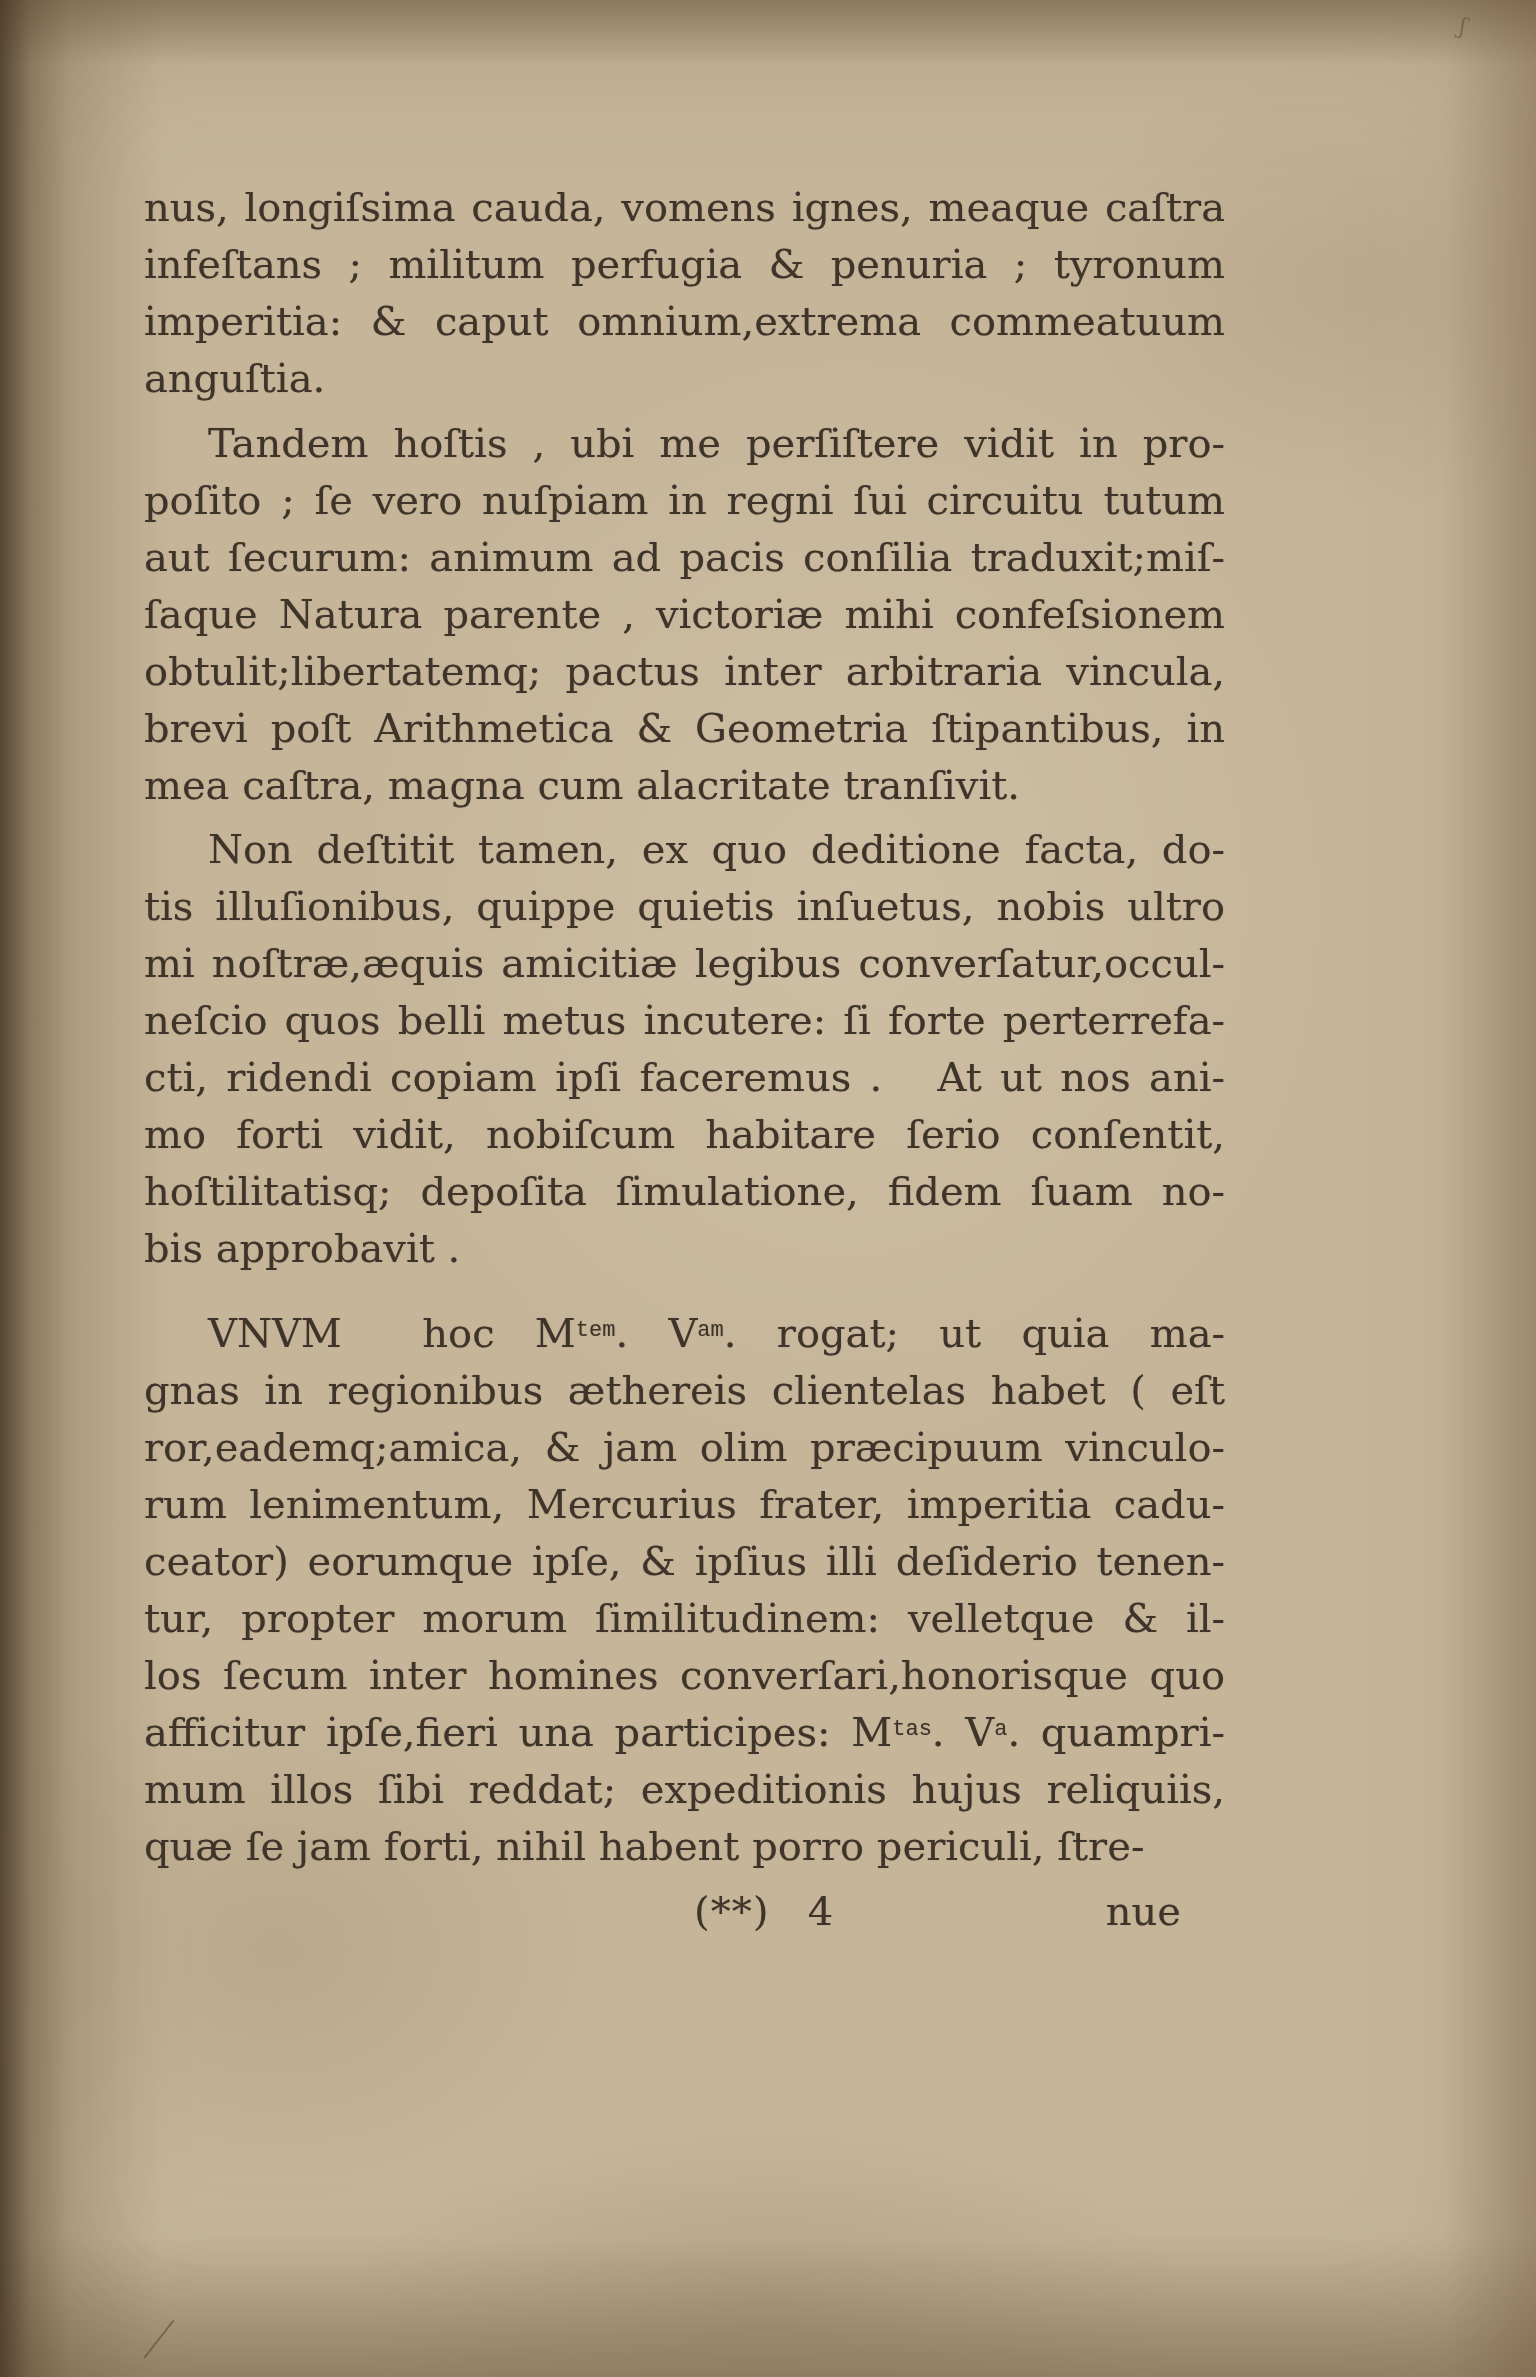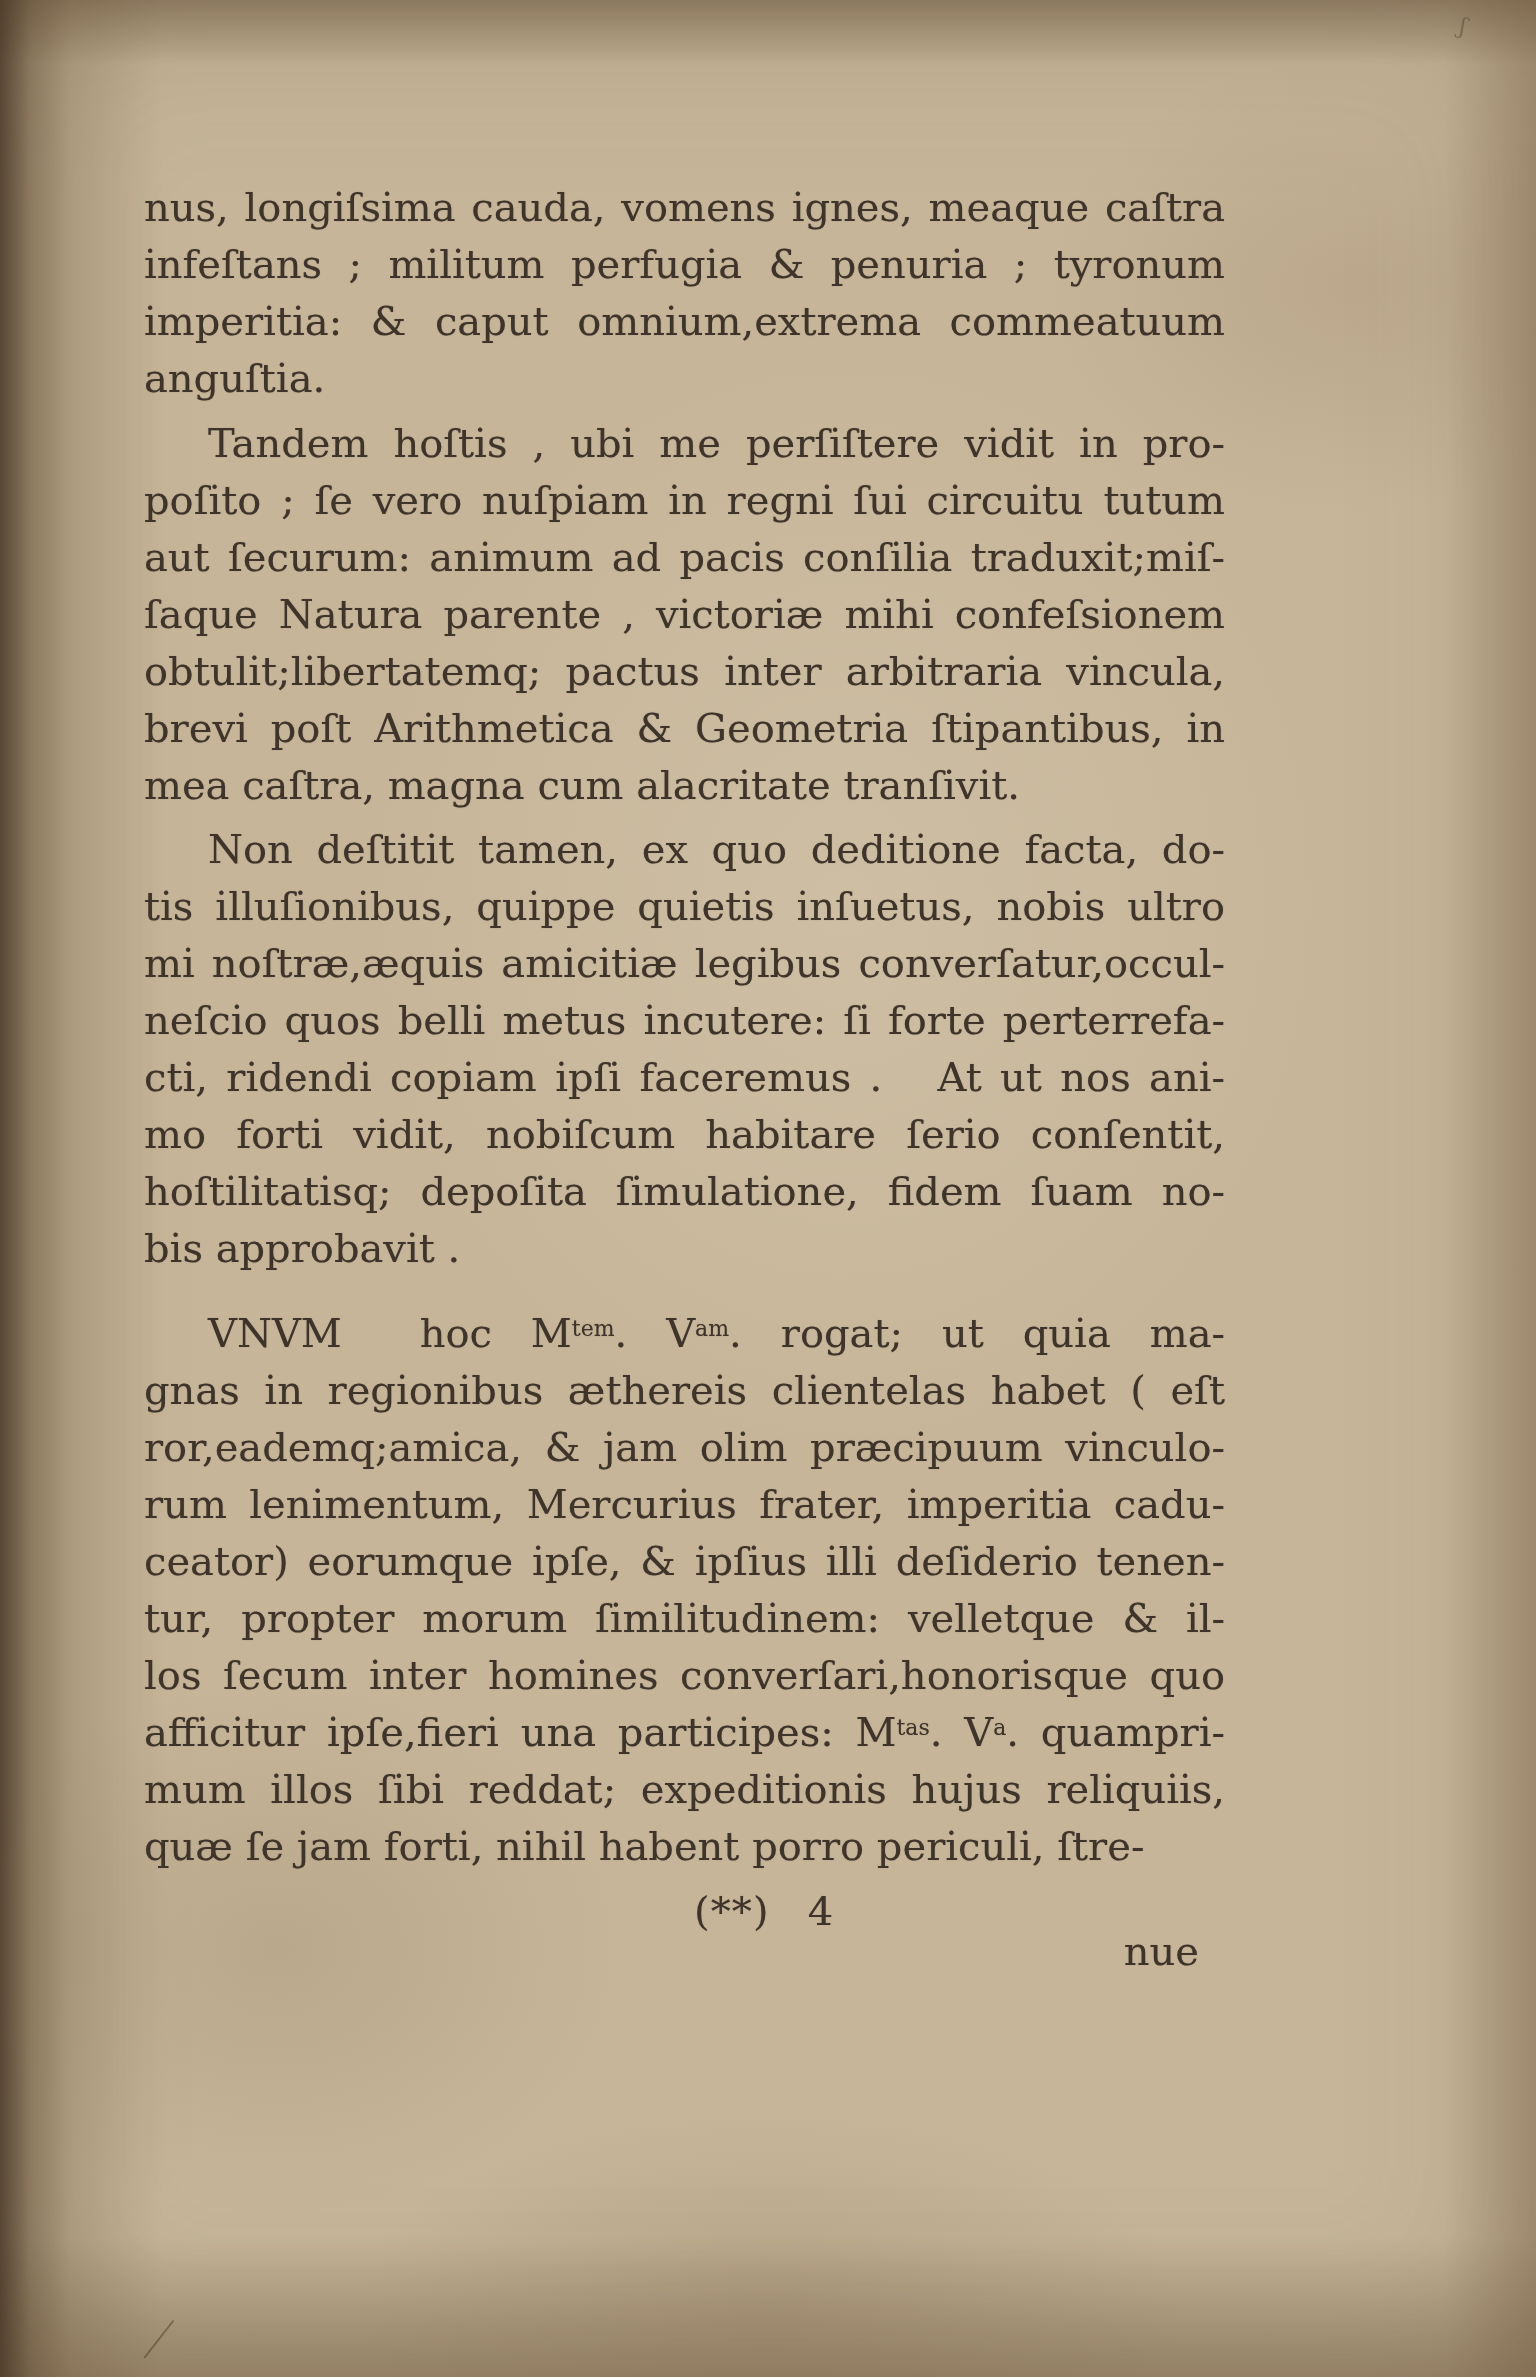--- a/index.html
+++ b/index.html
@@ -53,41 +53,41 @@
     white-space: normal;
   }
   .line.last { text-align-last: auto; }
 
   sup {
     font-size: 0.55em;
     vertical-align: baseline;
     position: relative;
     top: -0.5em;
     line-height: 0;
+    font-family: Liberation Mono, monospace;
   }
 
   .footer {
     position: relative;
     height: 57px;
     margin-top: 5.4px;
     font-size: 40px;
     line-height: 57px;
   }
   .signature {
     position: absolute;
     left: 550px;
     top: 0;
     letter-spacing: 1.1px;
   }
   .sig-num { margin-left: 38px; }
   .catchword {
     position: absolute;
-    right: 26px;
+    right: 44px;
     top: 0;
-    margin-top: 40px;
   }
 
   .corner-mark {
     position: absolute;
     top: 13px;
     right: 70px;
     font-size: 23px;
     color: rgba(92,76,58,0.55);
     transform: rotate(18deg);
     text-shadow: none;

